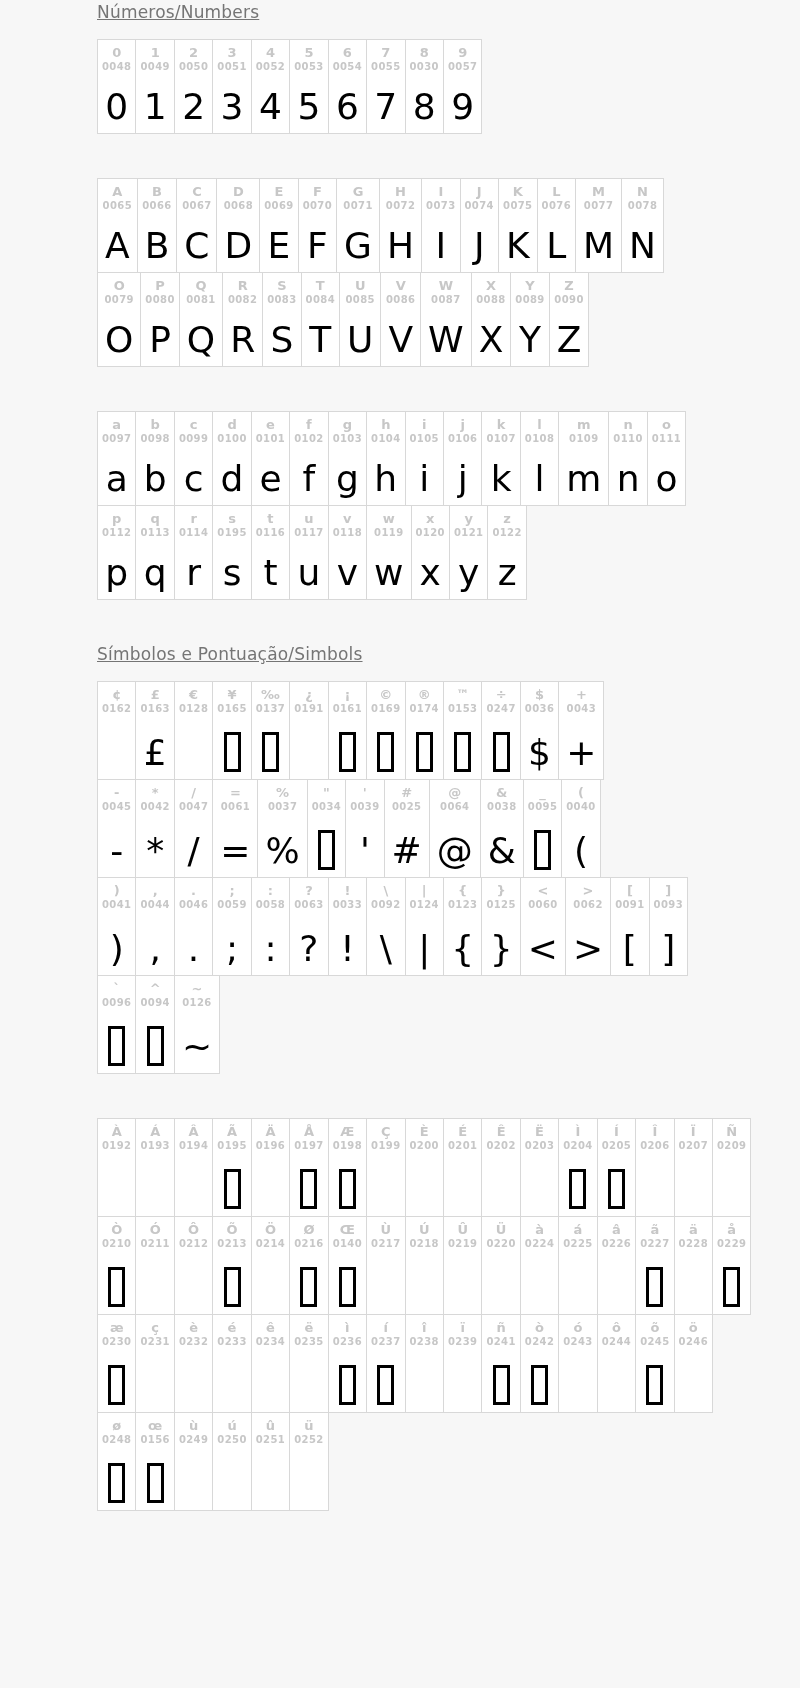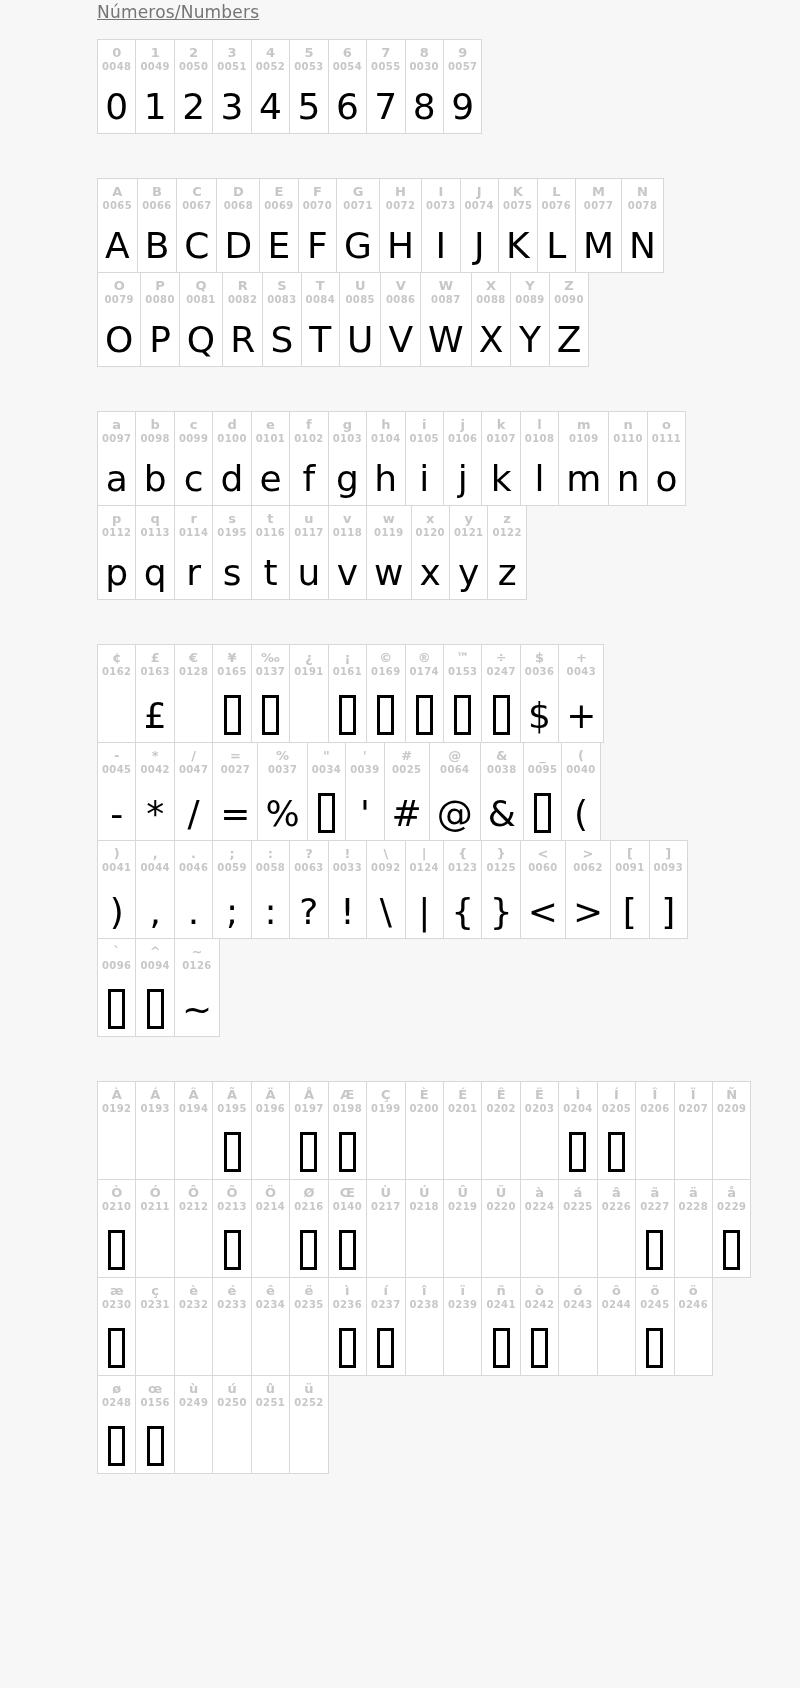--- a/index.html
+++ b/index.html
@@ -385,20 +385,21 @@
           <div class="cell">
             <div class="cell-char">z</div>
             <div class="cell-code">0122</div>
             <div class="cell-glyph">z</div>
           </div>
         </div>
       </div>
   </section>
 
   <section class="sym">
+    <h2 class="section-title">Símbolos e Pontuação/Simbols</h2>
     <div class="rows">
         <div class="grid-row">
           <div class="cell">
             <div class="cell-char">¢</div>
             <div class="cell-code">0162</div>
             <div class="cell-glyph"></div>
           </div>
           <div class="cell">
             <div class="cell-char">£</div>
             <div class="cell-code">0163</div>
@@ -485,21 +486,21 @@
             <div class="cell-code">0042</div>
             <div class="cell-glyph">*</div>
           </div>
           <div class="cell">
             <div class="cell-char">/</div>
             <div class="cell-code">0047</div>
             <div class="cell-glyph">/</div>
           </div>
           <div class="cell">
             <div class="cell-char">=</div>
-            <div class="cell-code">0027</div>
+            <div class="cell-code">0061</div>
             <div class="cell-glyph">=</div>
           </div>
           <div class="cell">
             <div class="cell-char">%</div>
             <div class="cell-code">0037</div>
             <div class="cell-glyph">%</div>
           </div>
           <div class="cell">
             <div class="cell-char">"</div>
             <div class="cell-code">0034</div>

